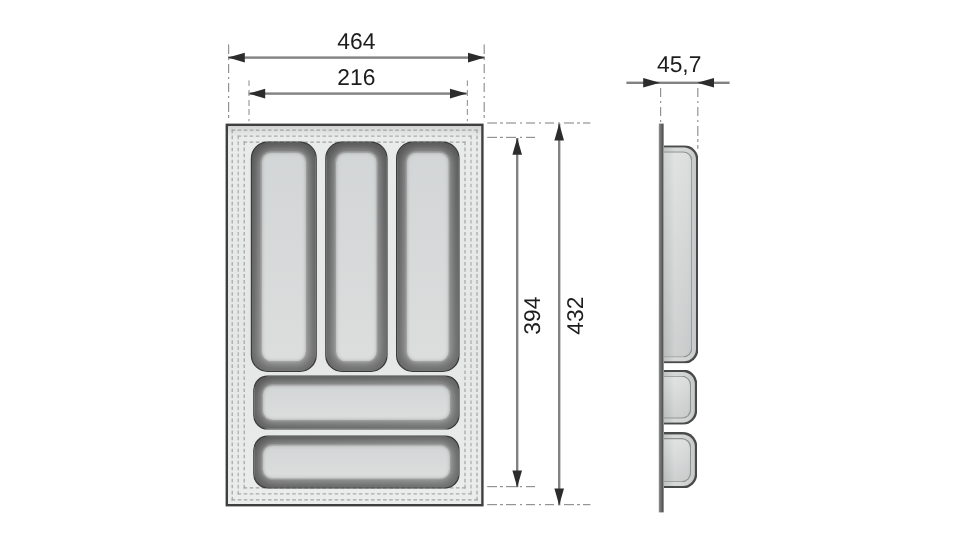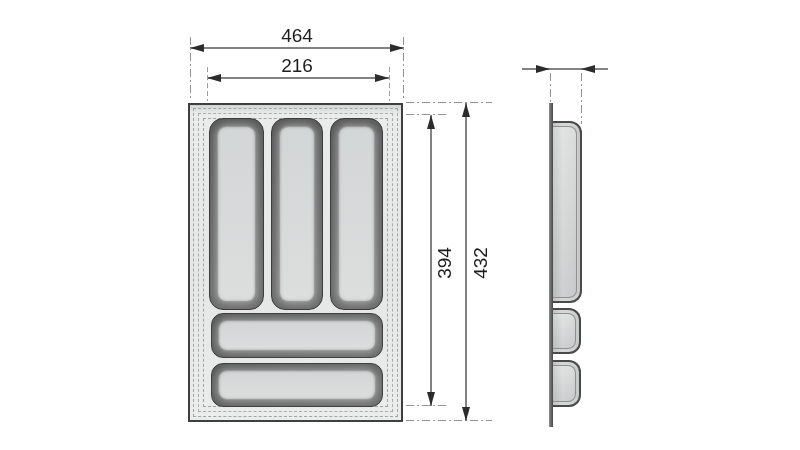--- a/index.html
+++ b/index.html
@@ -128,16 +128,17 @@
   <div class="bulge" style="left:553px; top:308px; width:28px; height:46px;">
     <div class="inner"></div>
   </div>
   <div class="bulge" style="left:553px; top:360px; width:28px; height:47px;">
     <div class="inner"></div>
   </div>
 
   <div class="dimline-h" style="left:522px; top:68px; width:86px;"></div>
   <div class="ah right" style="left:536px; top:65px;"></div>
   <div class="ah left" style="left:581px; top:65px;"></div>
+  <div class="dimtext" style="left:532px; top:44px; width:68px;">45,7</div>
   <div class="ddv" style="left:550px; top:73px; height:29px;"></div>
   <div class="ddv" style="left:581px; top:73px; height:51px;"></div>
 
 </div>
 
 </body></html>

